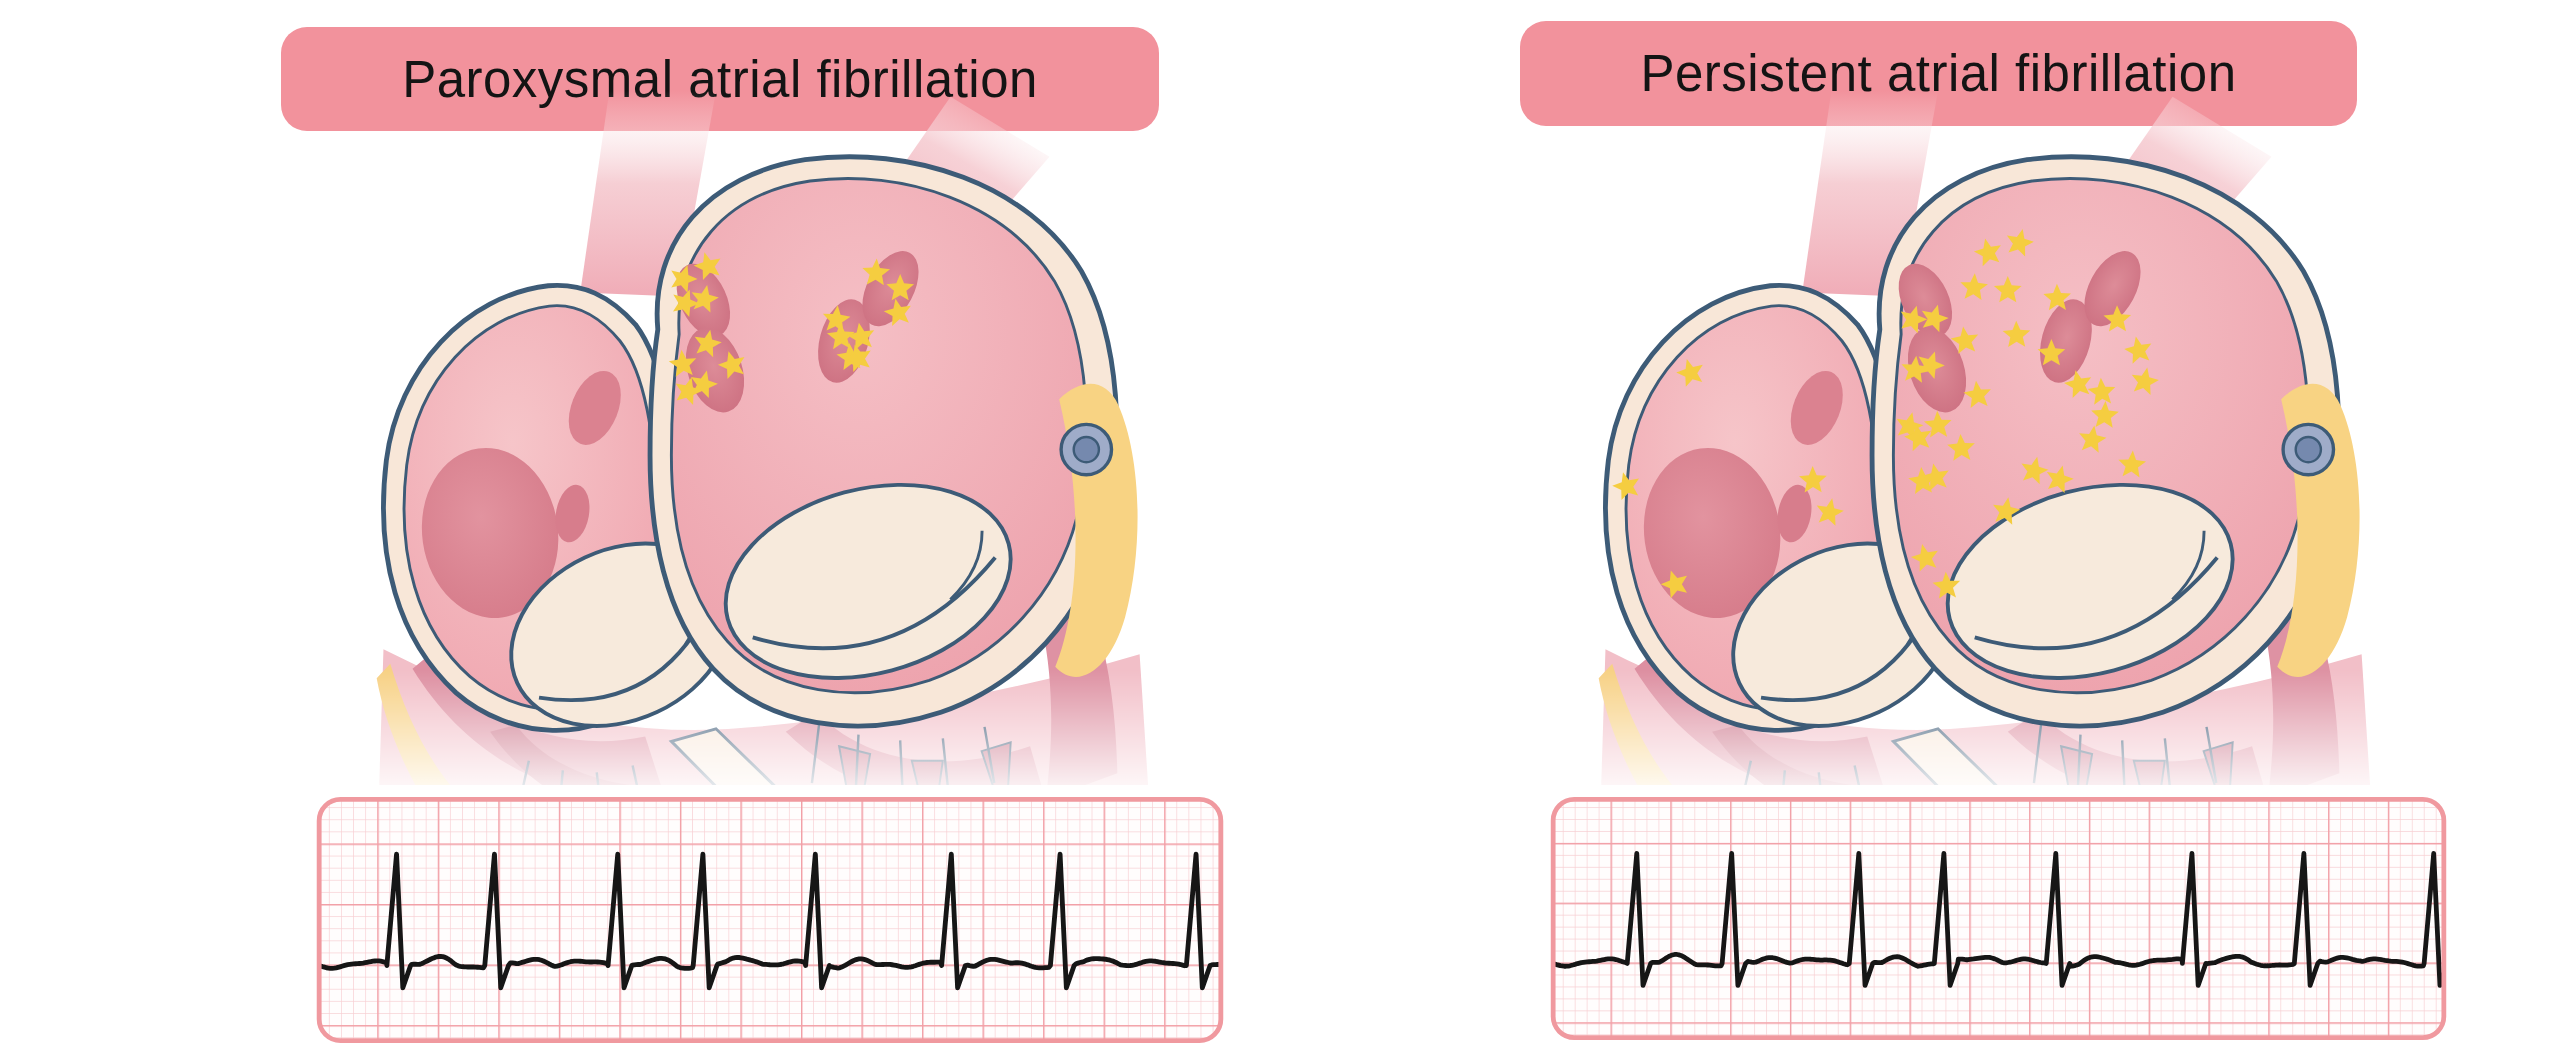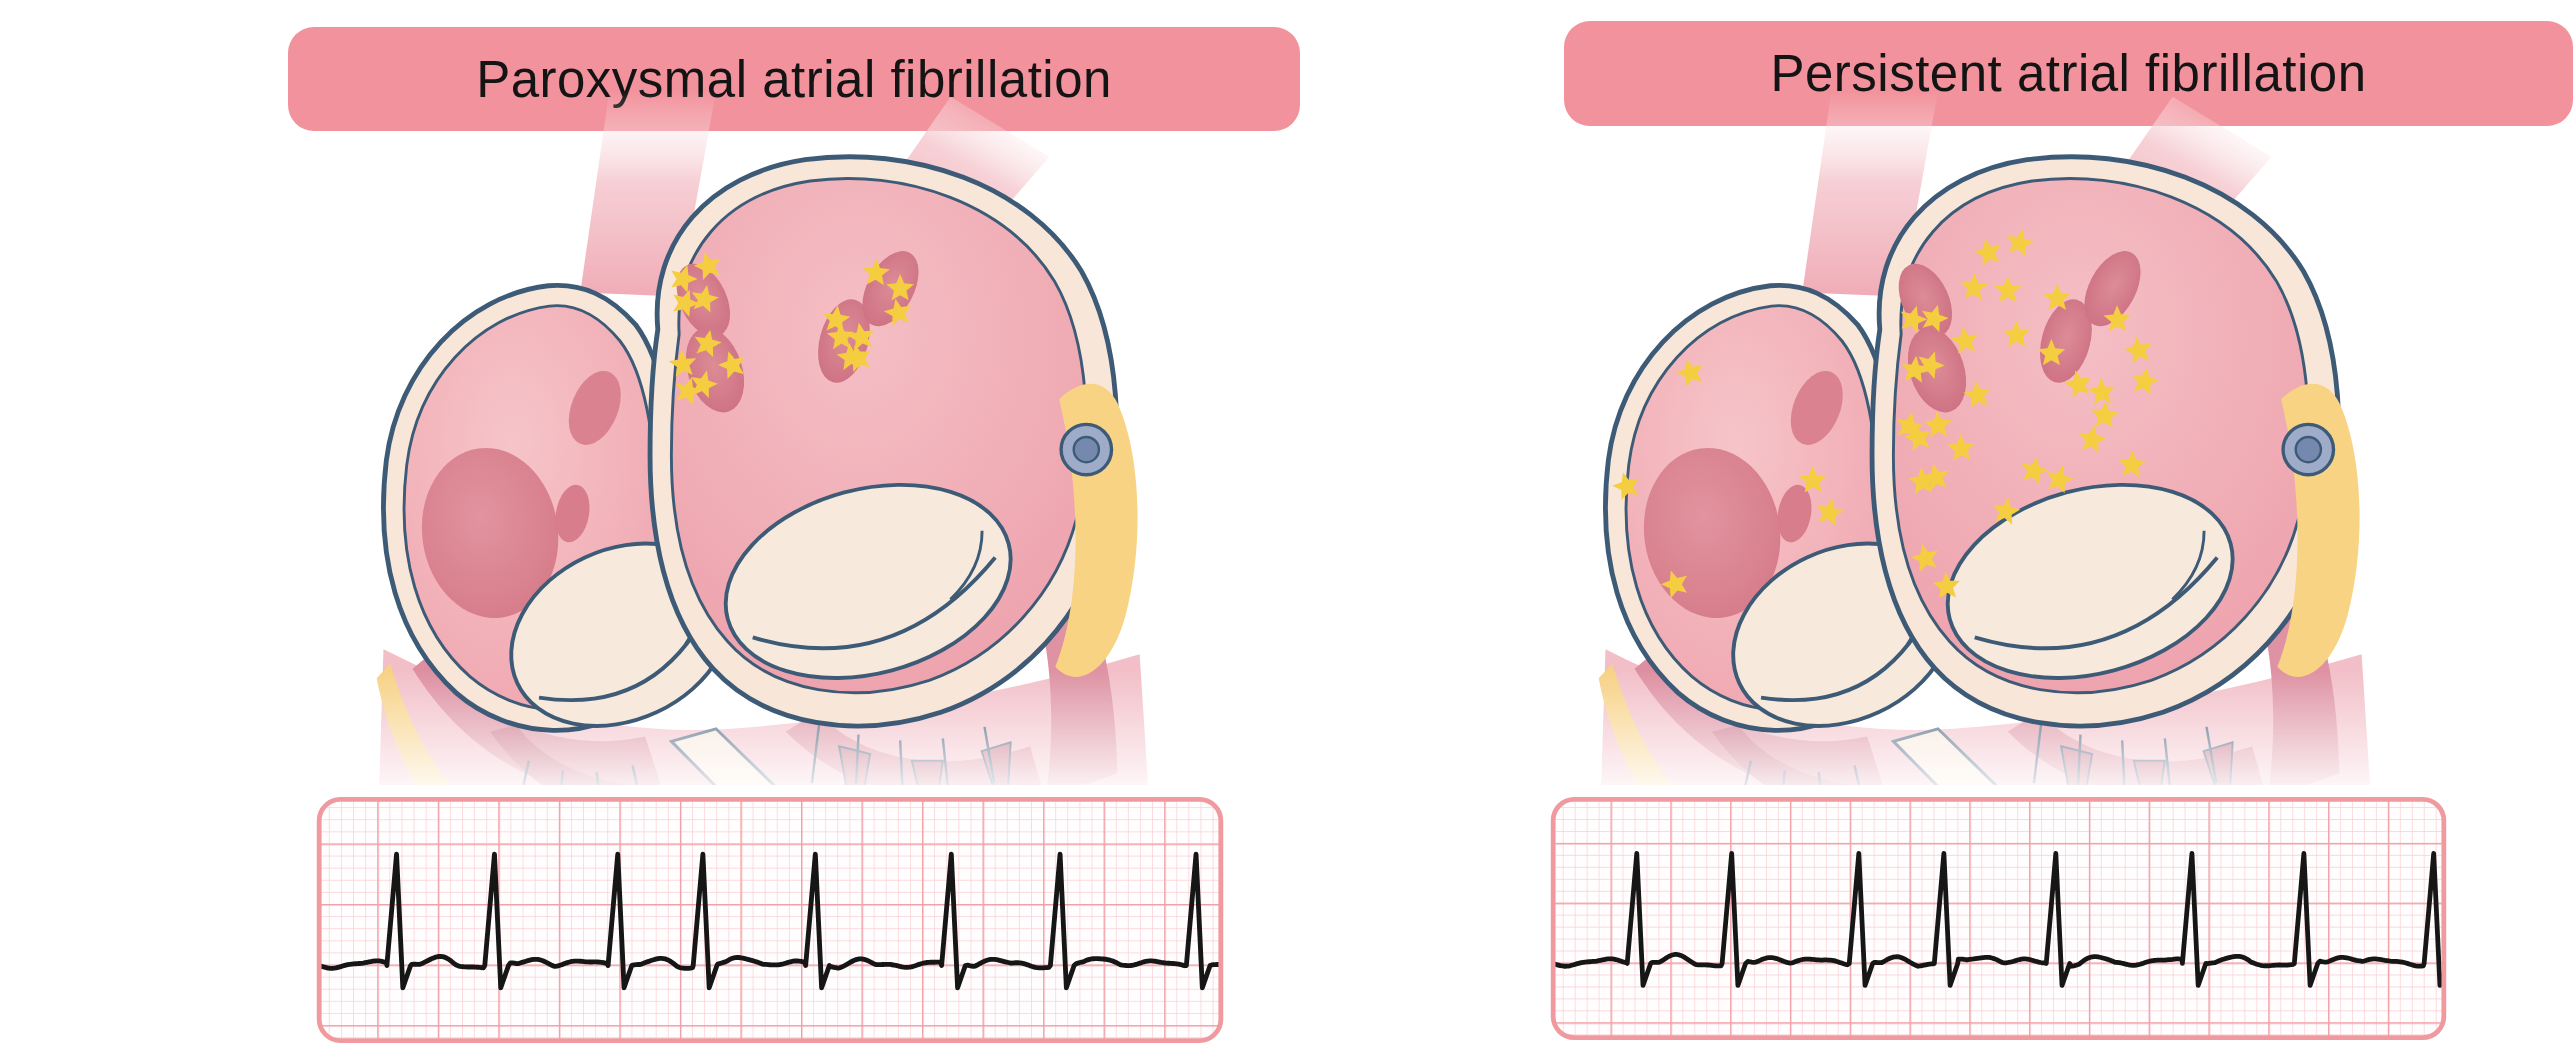--- a/index.html
+++ b/index.html
@@ -1,22 +1,22 @@
 <!DOCTYPE html>
 <html><head>
 <meta charset="utf-8">
 <style>
   html,body{margin:0;padding:0;background:#ffffff;}
   .canvas{position:relative;width:2576px;height:1061px;background:#ffffff;overflow:hidden;
           font-family:"Liberation Sans", sans-serif;}
   .pill{position:absolute;display:flex;align-items:center;justify-content:center;
         background:#F2929C;border-radius:26px;}
   .pill span{font-size:51px;font-weight:500;color:#141414;letter-spacing:0.5px;white-space:nowrap;}
-  .p0 .pill{left:288px;top:27px;width:1012px;height:104px;}
-  .p1 .pill{left:1520px;top:21.3px;width:1009px;height:105px;margin-left:44px;}
+  .p0 .pill{left:281px;top:27px;width:878px;height:104px;}
+  .p1 .pill{left:1520px;top:21.3px;width:837px;height:105px;}
   .heart{position:absolute;width:834px;height:698px;}
   .p0 .heart{left:330px;top:87px;}
   .p1 .heart{left:1552px;top:87px;}
   .ecg{position:absolute;}
   .p0 .ecg{left:316px;top:797px;width:908px;height:246px;}
   .p1 .ecg{left:1550px;top:797px;width:897px;height:243px;}
   svg{display:block;}
 </style>
 </head>
 <body>

